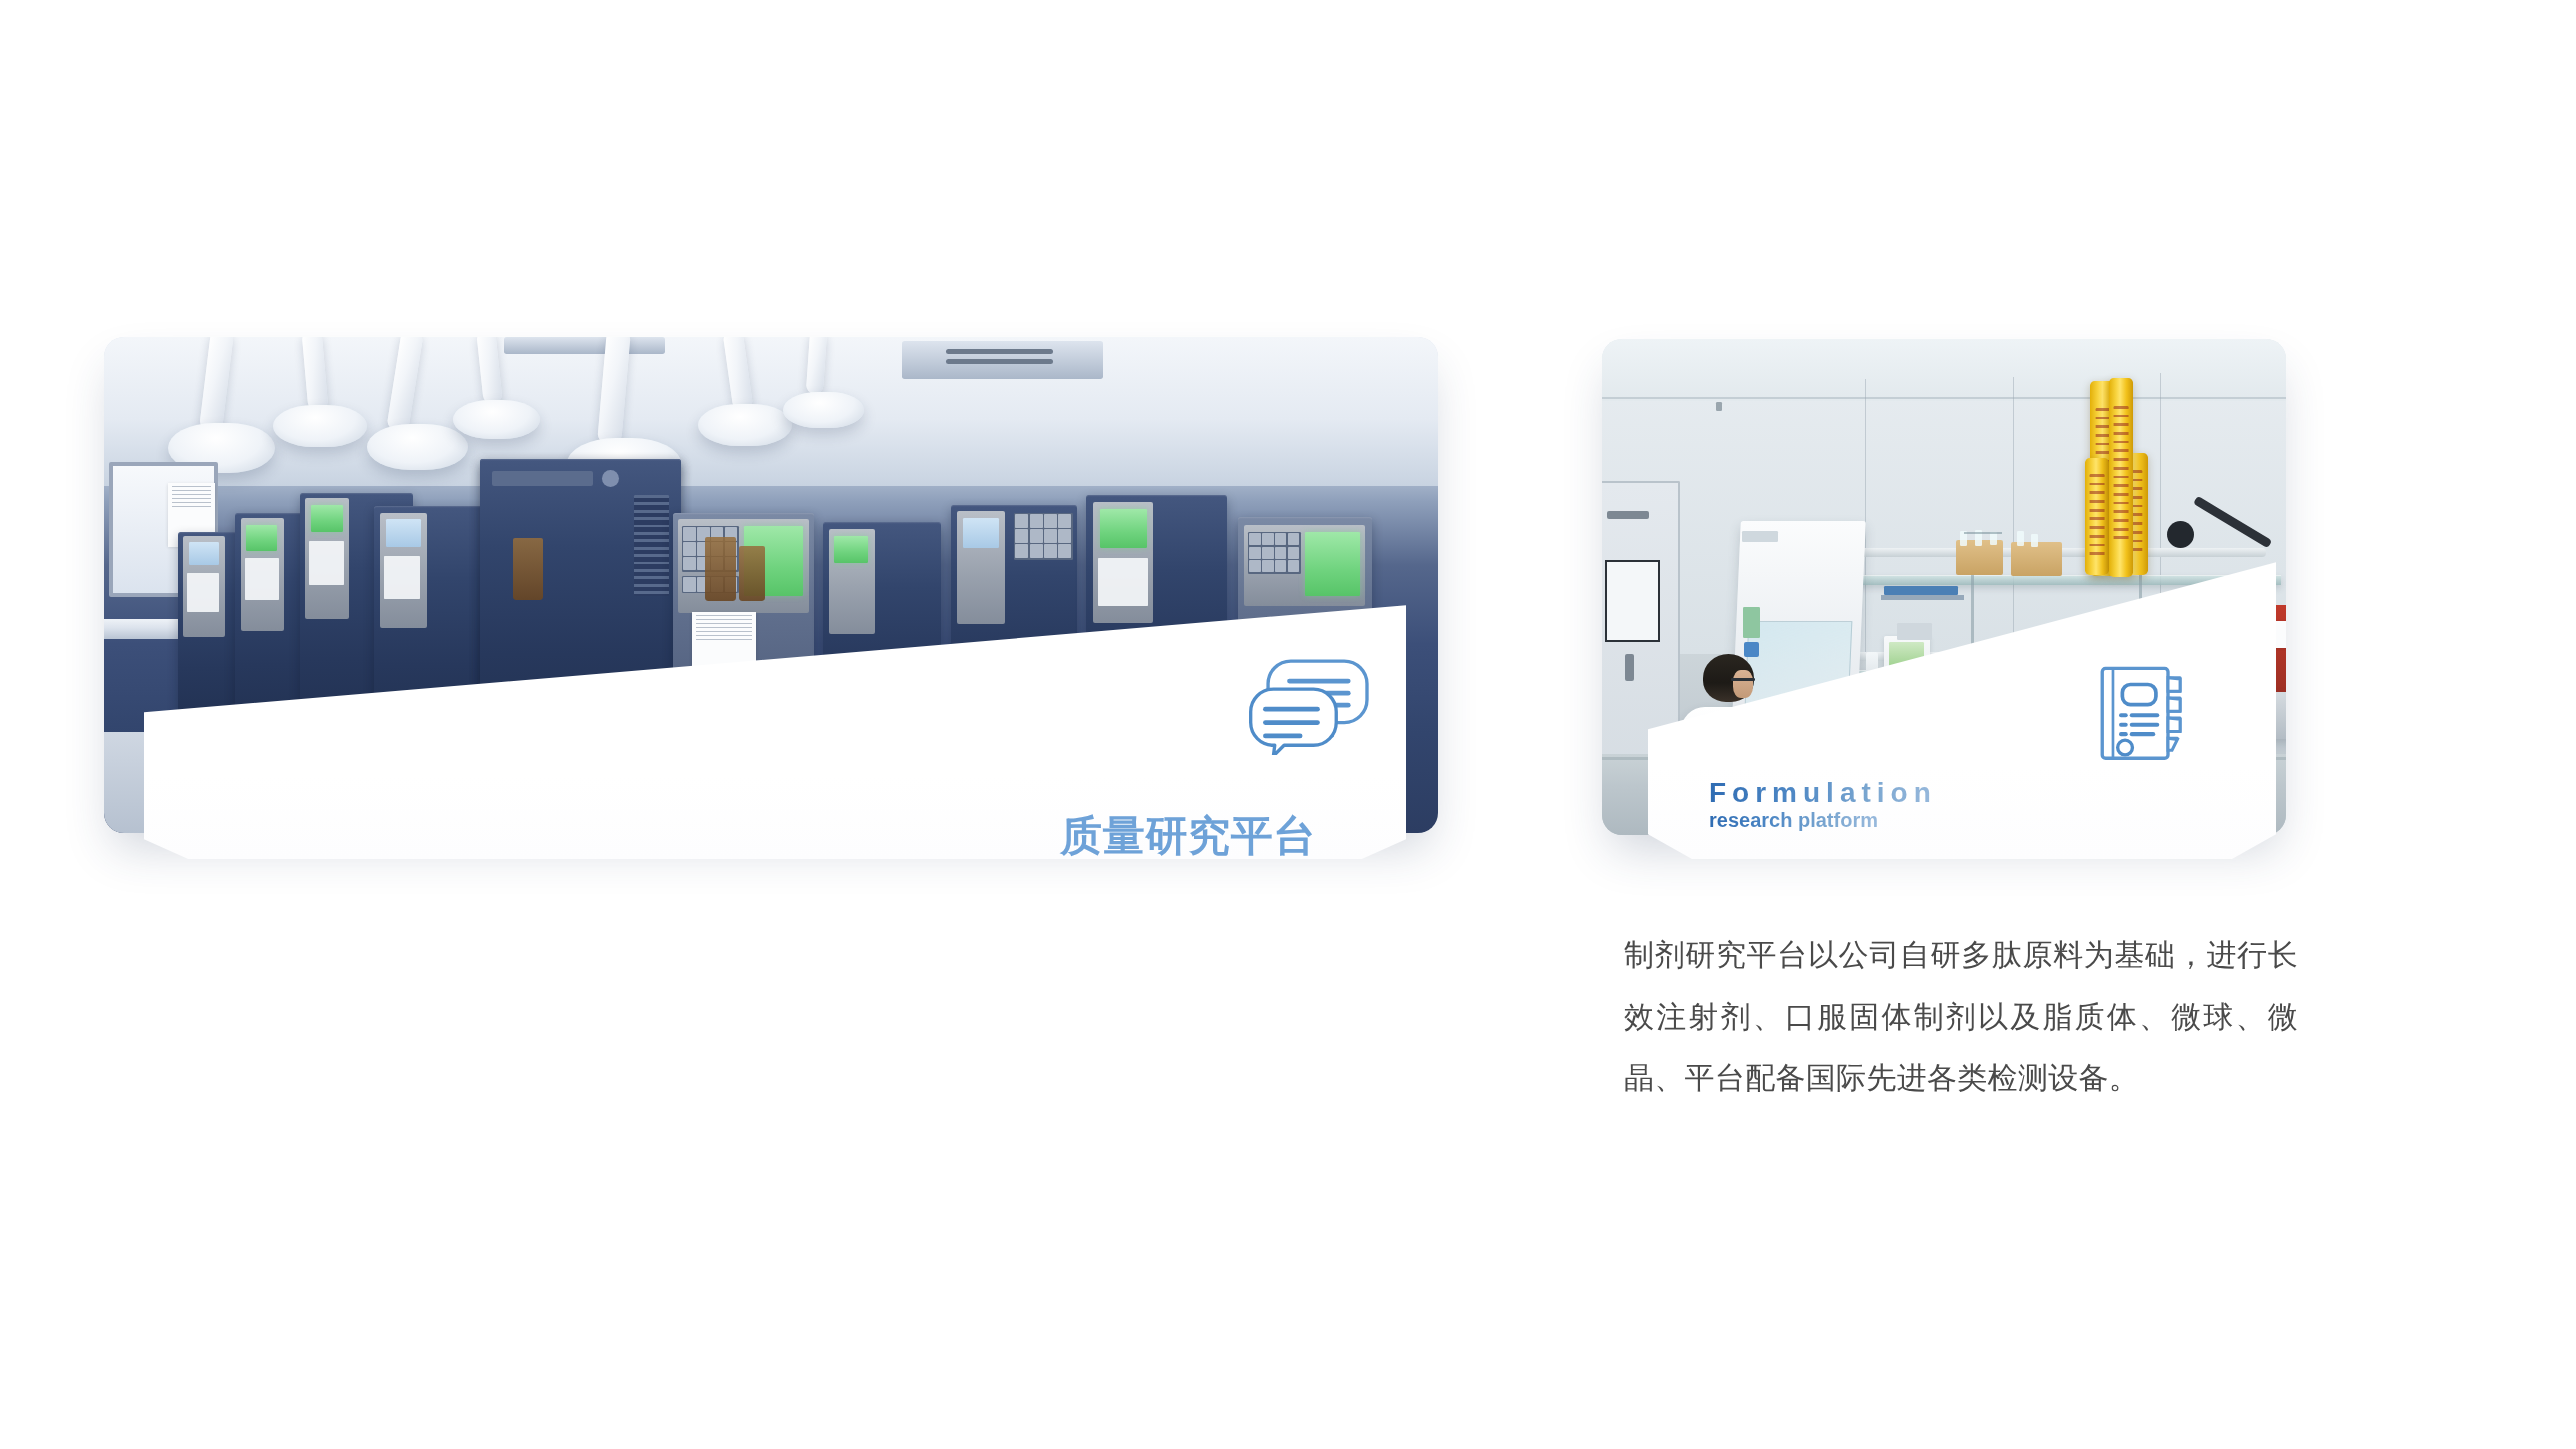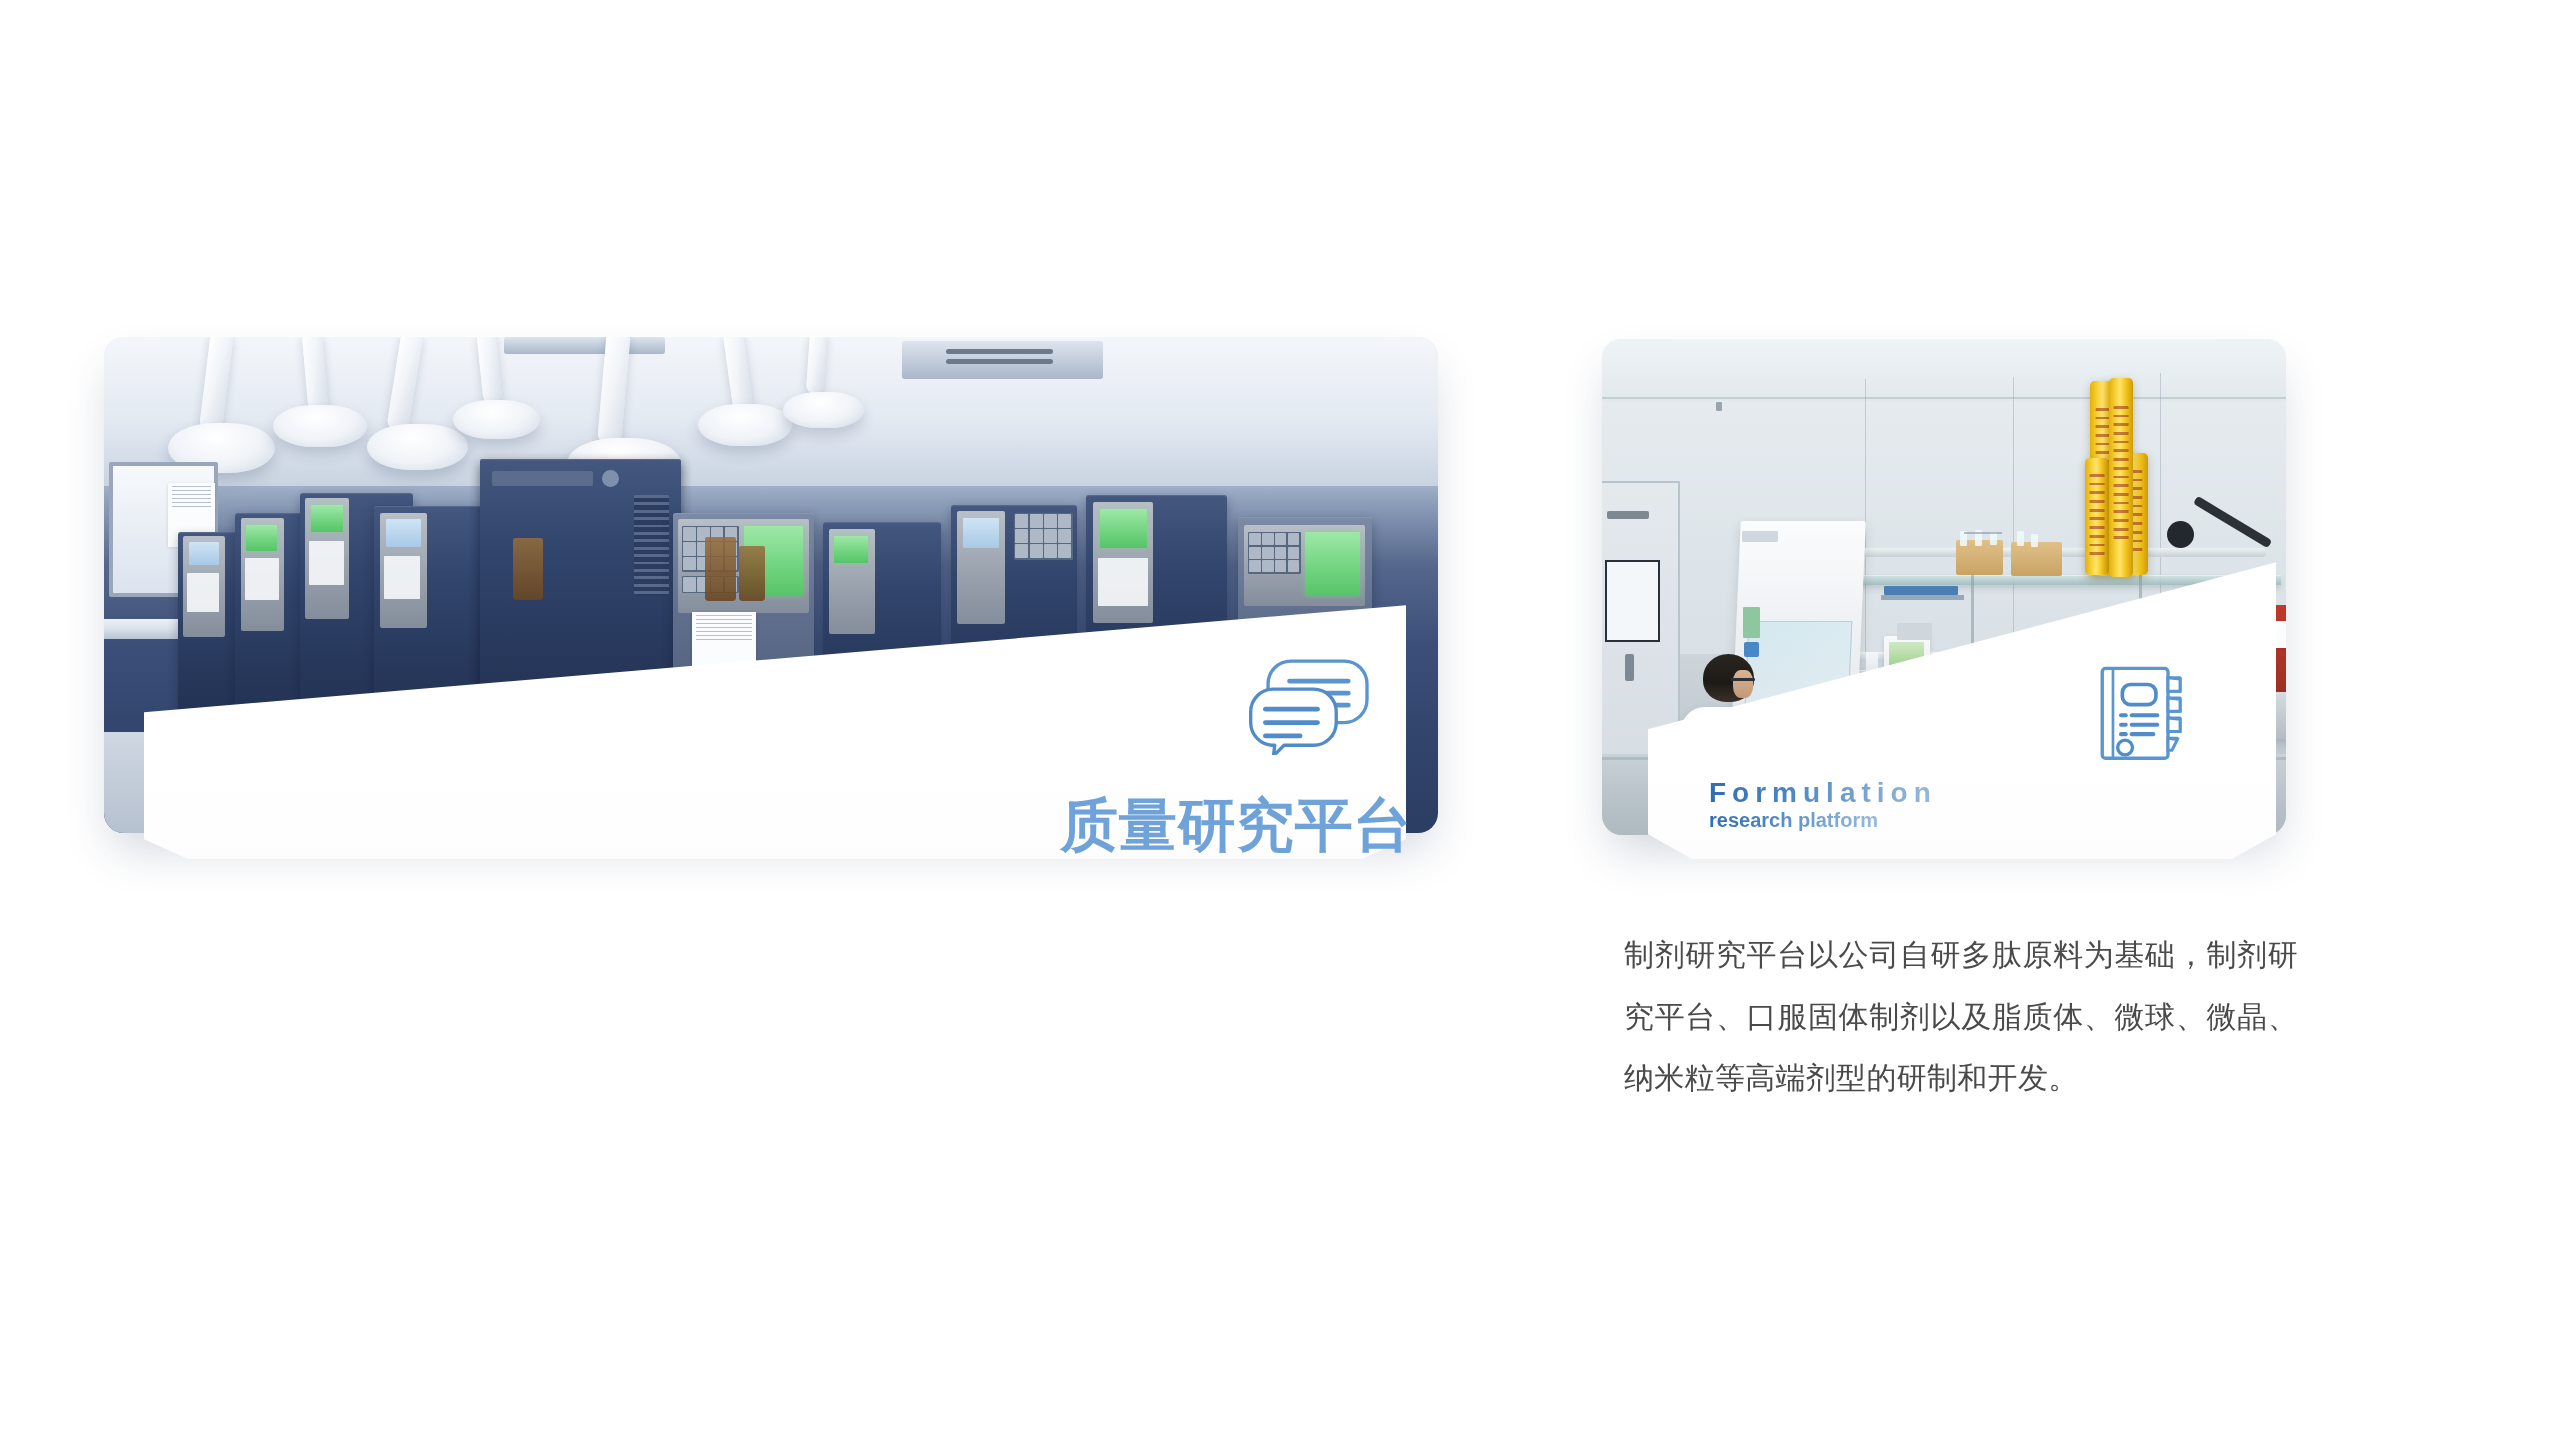--- a/index.html
+++ b/index.html
@@ -411,21 +411,21 @@
         <path d="M68 40 H156" stroke="#5b95cf" stroke-width="7" stroke-linecap="round"></path>
         <path d="M104 58 H156" stroke="#5b95cf" stroke-width="7" stroke-linecap="round"></path>
         <path d="M128 76 H156" stroke="#5b95cf" stroke-width="7" stroke-linecap="round"></path>
         <path d="M44 52 H104 a34 34 0 0 1 34 34 v16 a34 34 0 0 1 -34 34 H60 l-16 16 2 -16 h-2 a34 34 0 0 1 -34 -34 V86 A34 34 0 0 1 44 52 Z" stroke="#4f8cc9" stroke-width="5" fill="#ffffff" stroke-linejoin="round"></path>
         <path d="M32 82 H110" stroke="#4f8cc9" stroke-width="7" stroke-linecap="round"></path>
         <path d="M32 102 H110" stroke="#4f8cc9" stroke-width="7" stroke-linecap="round"></path>
         <path d="M32 122 H84" stroke="#4f8cc9" stroke-width="7" stroke-linecap="round"></path>
       </svg>
     </div>
 
-    <div class="cap-cn" style="left:1060px;top:787px;font-size:58px;">质量研究平台</div>
+    <div class="cap-cn" style="left:1060px;top:808px;font-size:42px;">质量研究平台</div>
 
   </div>
 
   <div class="card" style="left:1543px;top:0;width:1033px;height:1449px;">
 
     <div class="photo-shadow" style="left:59px;top:339px;width:684px;height:496px;"></div>
     <div class="photo" style="left:59px;top:339px;width:684px;height:496px;">
       <div class="photo-inner">
         <div class="lab-b">
 
@@ -543,17 +543,17 @@
         <path d="M50 92 h38" stroke="#4f8cc9" stroke-width="6" stroke-linecap="round"></path>
         <path d="M34 106 h7" stroke="#4f8cc9" stroke-width="6" stroke-linecap="round"></path>
         <path d="M50 106 h32" stroke="#4f8cc9" stroke-width="6" stroke-linecap="round"></path>
         <circle cx="40" cy="126" r="11" stroke="#4f8cc9" stroke-width="5" fill="#ffffff"></circle>
       </svg>
     </div>
 
     <div class="cap-en" style="left:166px;top:777px;font-size:28px;letter-spacing:6px;">Formulation</div>
     <div class="cap-en" style="left:166px;top:809px;font-size:20px;letter-spacing:0px;">research platform</div>
 
-    <div class="para" style="left:81px;top:924px;width:674px;">制剂研究平台以公司自研多肽原料为基础，制剂研究平台、口服固体制剂以及脂质体、微球、微晶、纳米粒等高端剂型的研制和开发。</div>
+    <div class="para" style="left:81px;top:924px;width:674px;">制剂研究平台以公司自研多肽原料为基础，进行长效注射剂、口服固体制剂以及脂质体、微球、微晶、平台配备国际先进各类检测设备。</div>
   </div>
 
 </div>
 
 
 </body></html>

